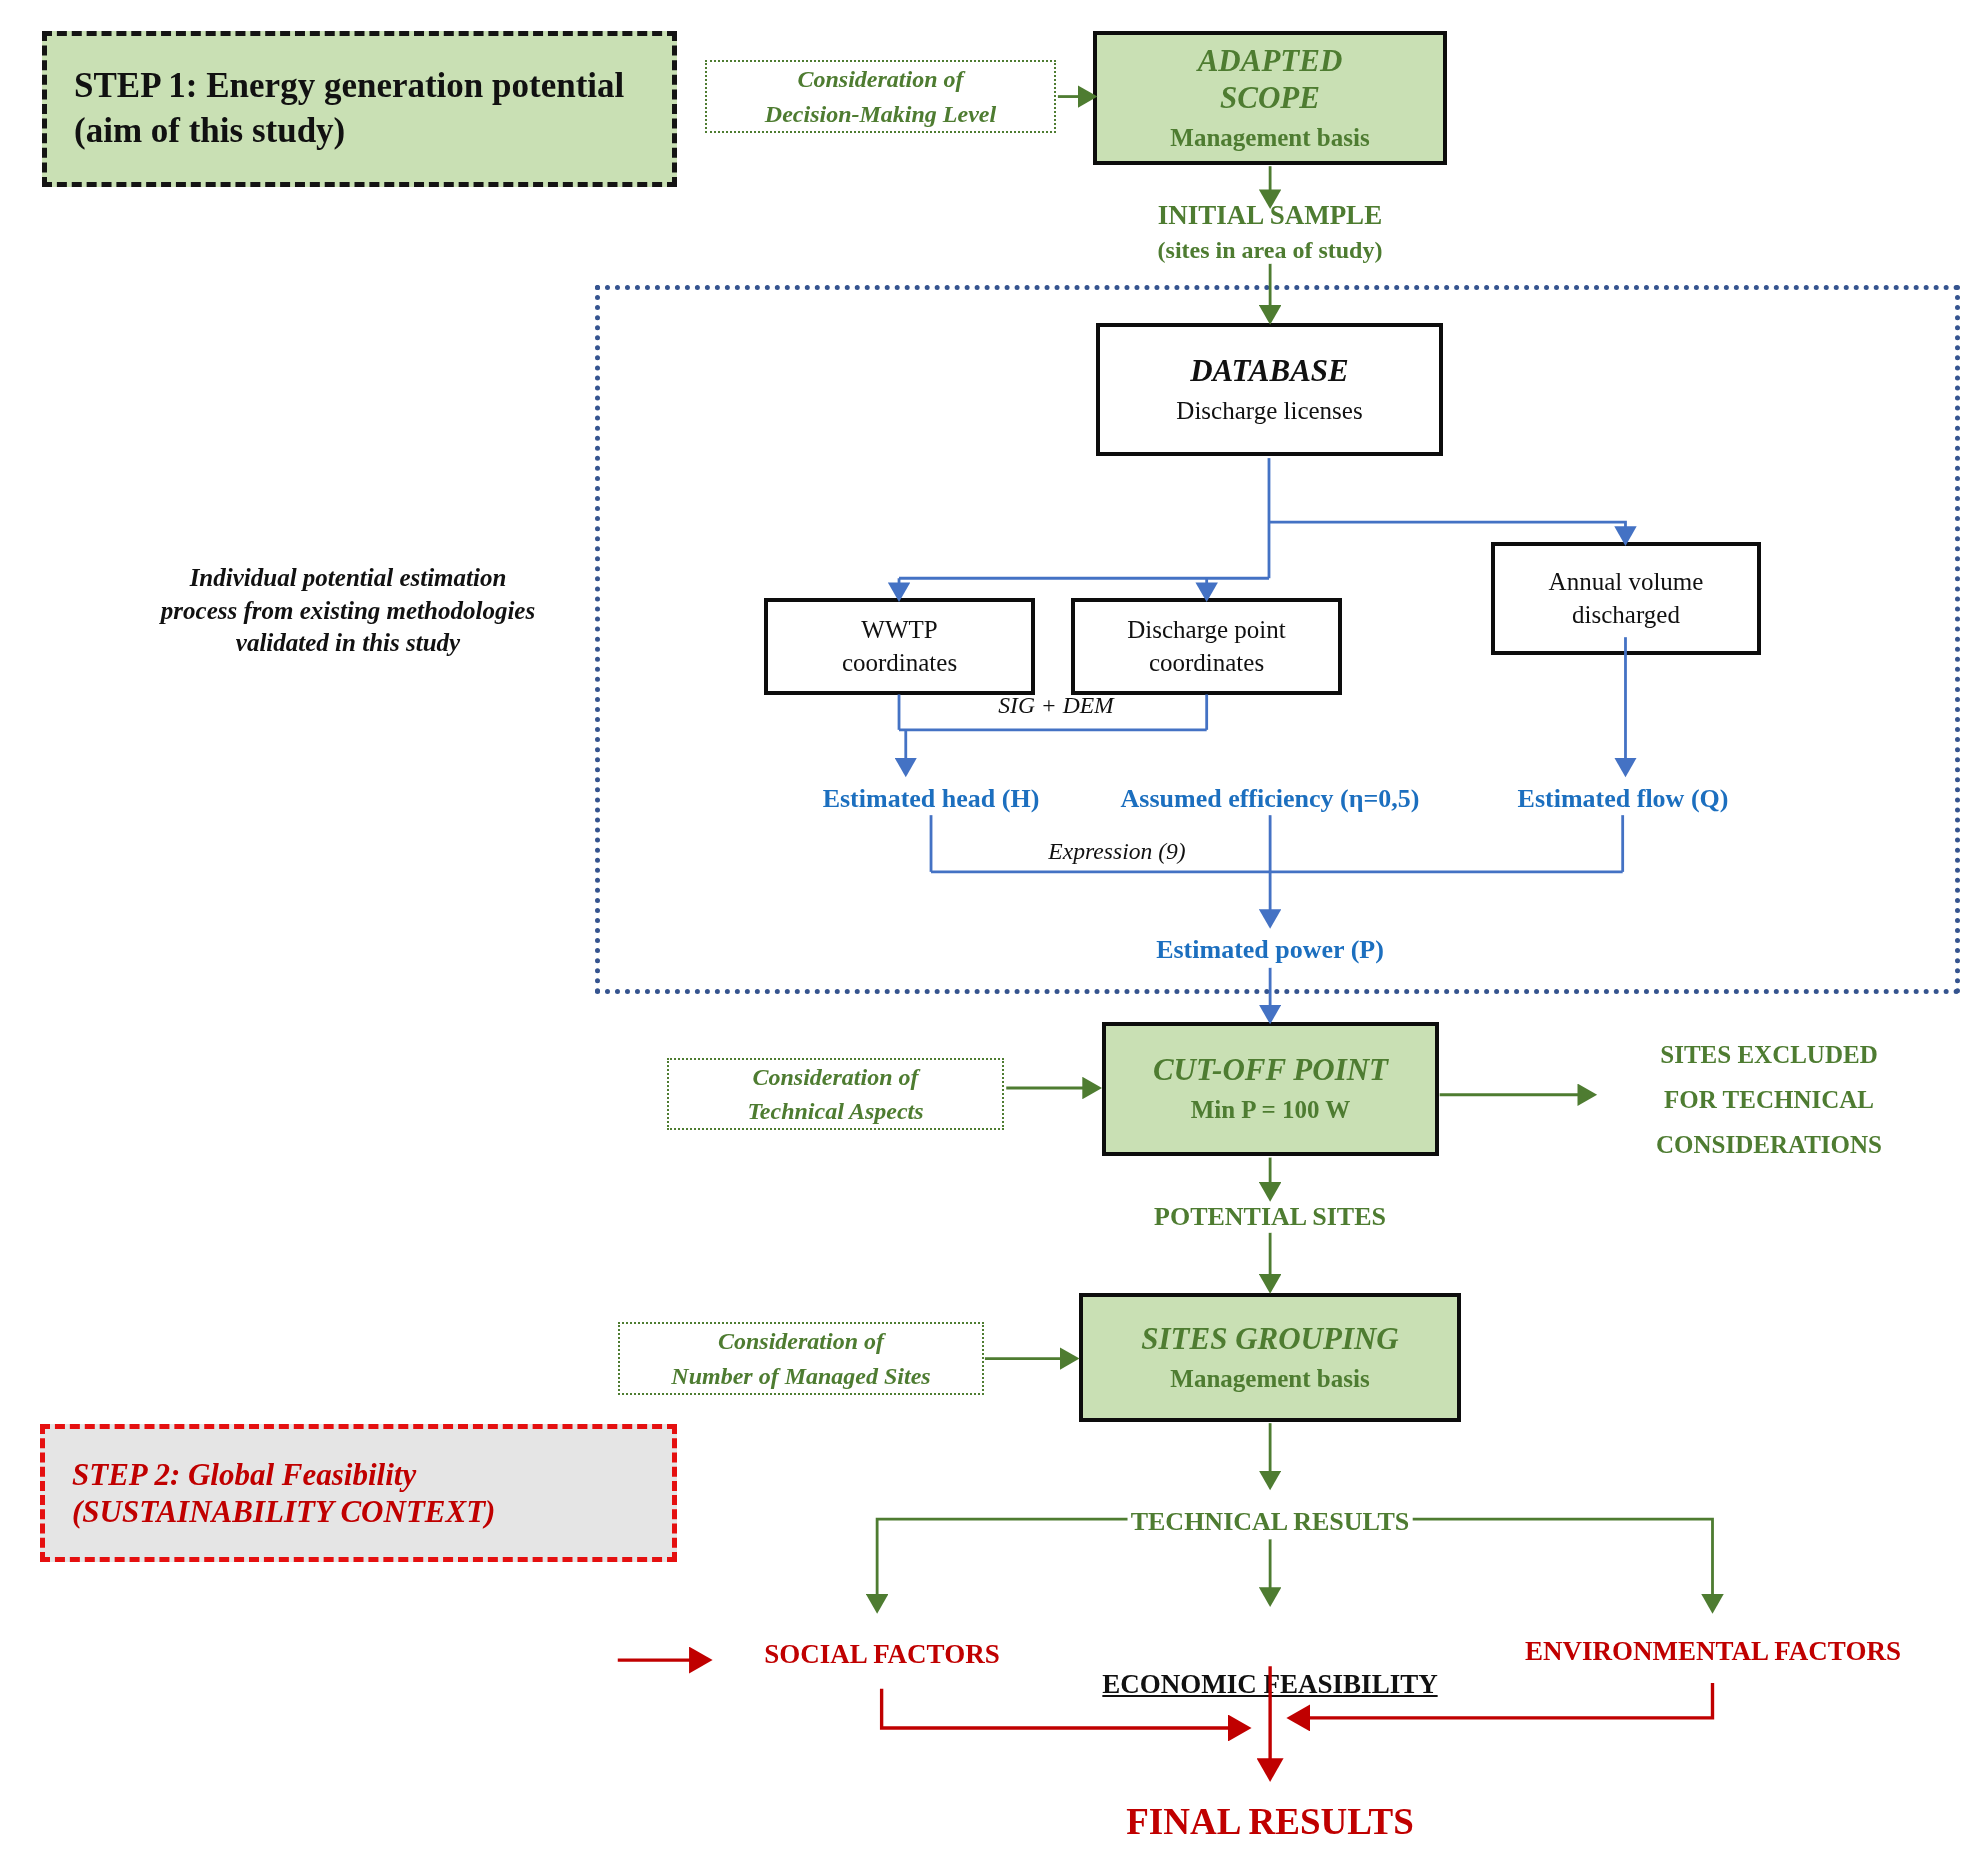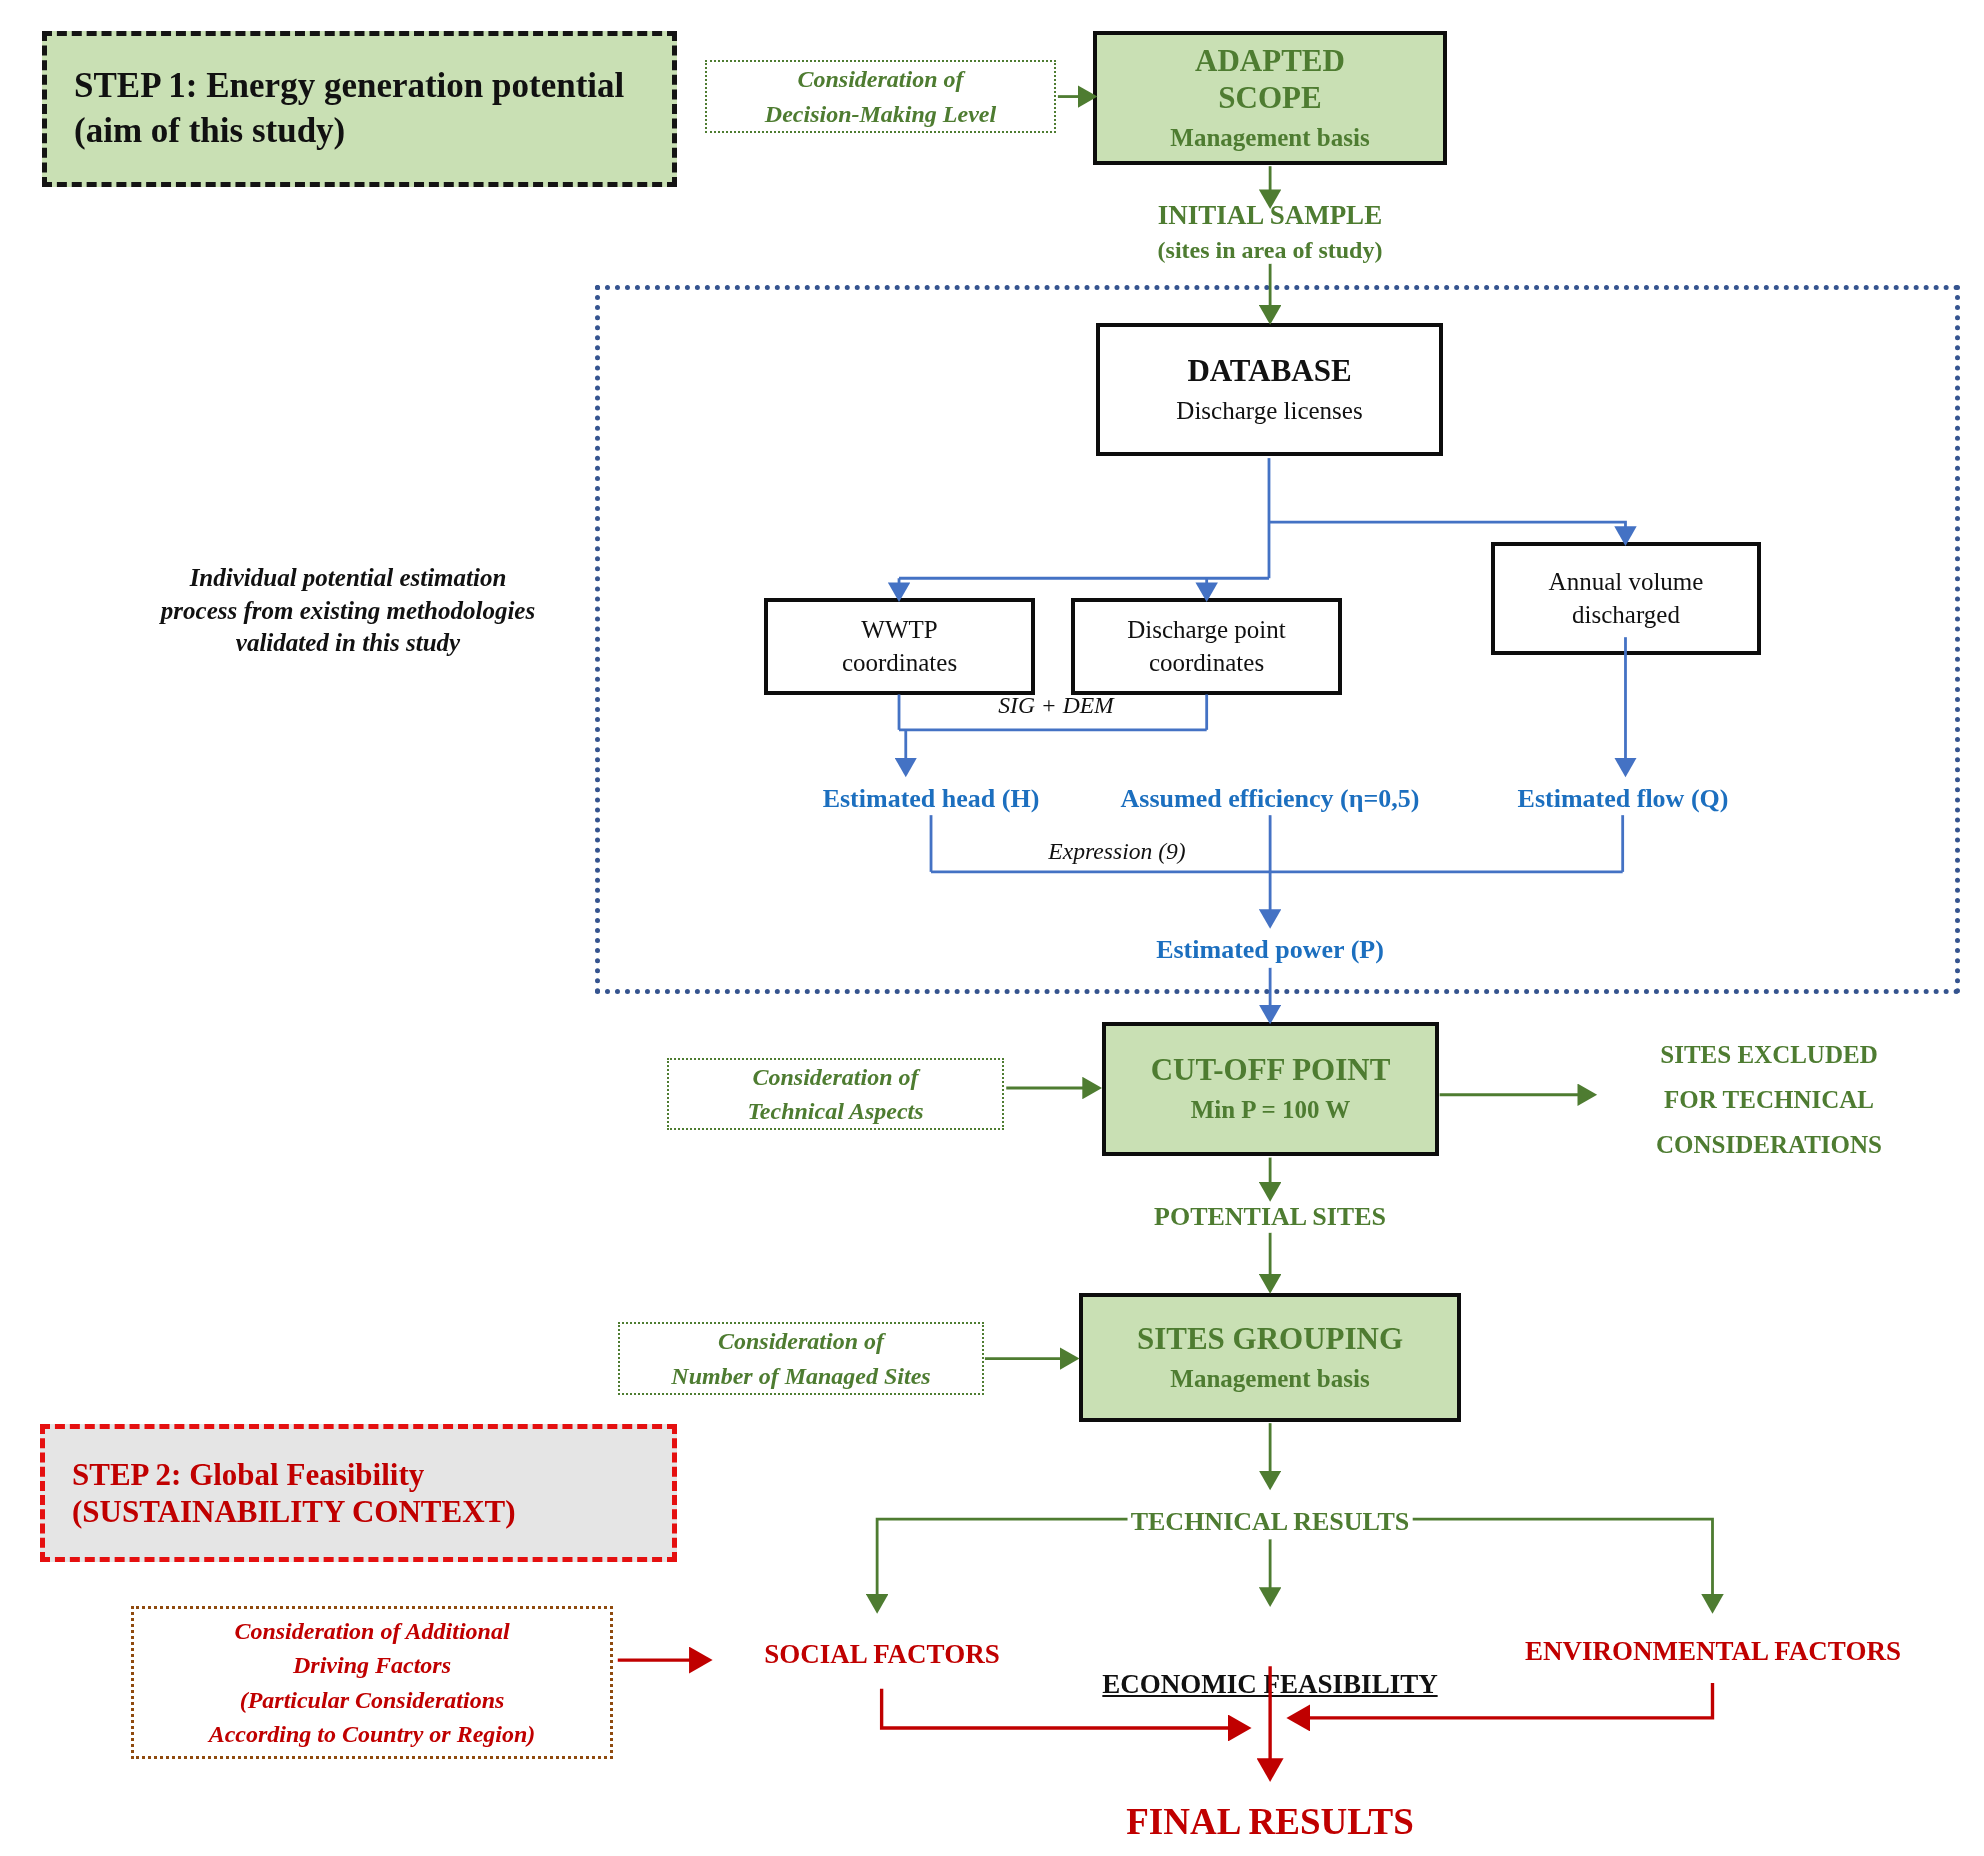--- a/index.html
+++ b/index.html
@@ -28,21 +28,21 @@
   .brown-dotted{background:#ffffff;border:3.9px dotted #8f4a0e;}
 
   
   .g{color:#4e7c31;}
   .b{color:#1c6fbf;}
   .r{color:#c00000;}
   .k{color:#111111;}
   .bold{font-weight:bold;}
   .ital{font-style:italic;}
   .t62{font-size:35px;line-height:1.28;}
-  .t56{font-size:31px;line-height:1.2;}
+  .t56{font-size:31px;line-height:1.2;font-style:italic;}
   .t48{font-size:27px;line-height:1.25;}
   .t46{font-size:26px;line-height:1.25;}
   .t44{font-size:25px;line-height:1.3;}
   .t43{font-size:24px;line-height:1.42;}
   .t42{font-size:23.6px;line-height:1.3;}
   .t66{font-size:37px;line-height:1.2;}
   .narrow-title{max-width:185px;margin:0 auto;}
   .subt{margin-top:5.6px;}
 </style>
 </head>
@@ -185,26 +185,20 @@
   <div class="abs node green-solid" style="left:1079px;top:1293px;width:382px;height:129px;">
     <div class="g bold t56">SITES GROUPING</div>
     <div class="g bold t44 subt">Management basis</div>
   </div>
 
   <div class="abs node step2" style="left:40px;top:1424px;width:637px;height:138px;">
     <div class="r bold t56">STEP 2: Global Feasibility</div>
     <div class="r bold t56">(SUSTAINABILITY CONTEXT)</div>
   </div>
 
-  <div class="abs node brown-dotted" style="left:131px;top:1606px;width:482px;height:153px;">
-    <div class="r bold ital t43">Consideration of Additional</div>
-    <div class="r bold ital t43">Driving Factors</div>
-    <div class="r bold ital t43">(Particular Considerations</div>
-    <div class="r bold ital t43">According to Country or Region)</div>
-  </div>
 
   <div class="abs txt g bold t46" style="left:1270px;top:1506px;">TECHNICAL RESULTS</div>
 
   <div class="abs txt r bold t48" style="left:882px;top:1638px;">SOCIAL FACTORS</div>
 
   <div class="abs txt k bold t48" style="left:1270px;top:1668px;text-decoration:underline;">ECONOMIC FEASIBILITY</div>
 
   <div class="abs txt r bold t48" style="left:1713px;top:1635px;">ENVIRONMENTAL FACTORS</div>
 
   <div class="abs txt r bold t66" style="left:1270px;top:1800px;">FINAL RESULTS</div>

